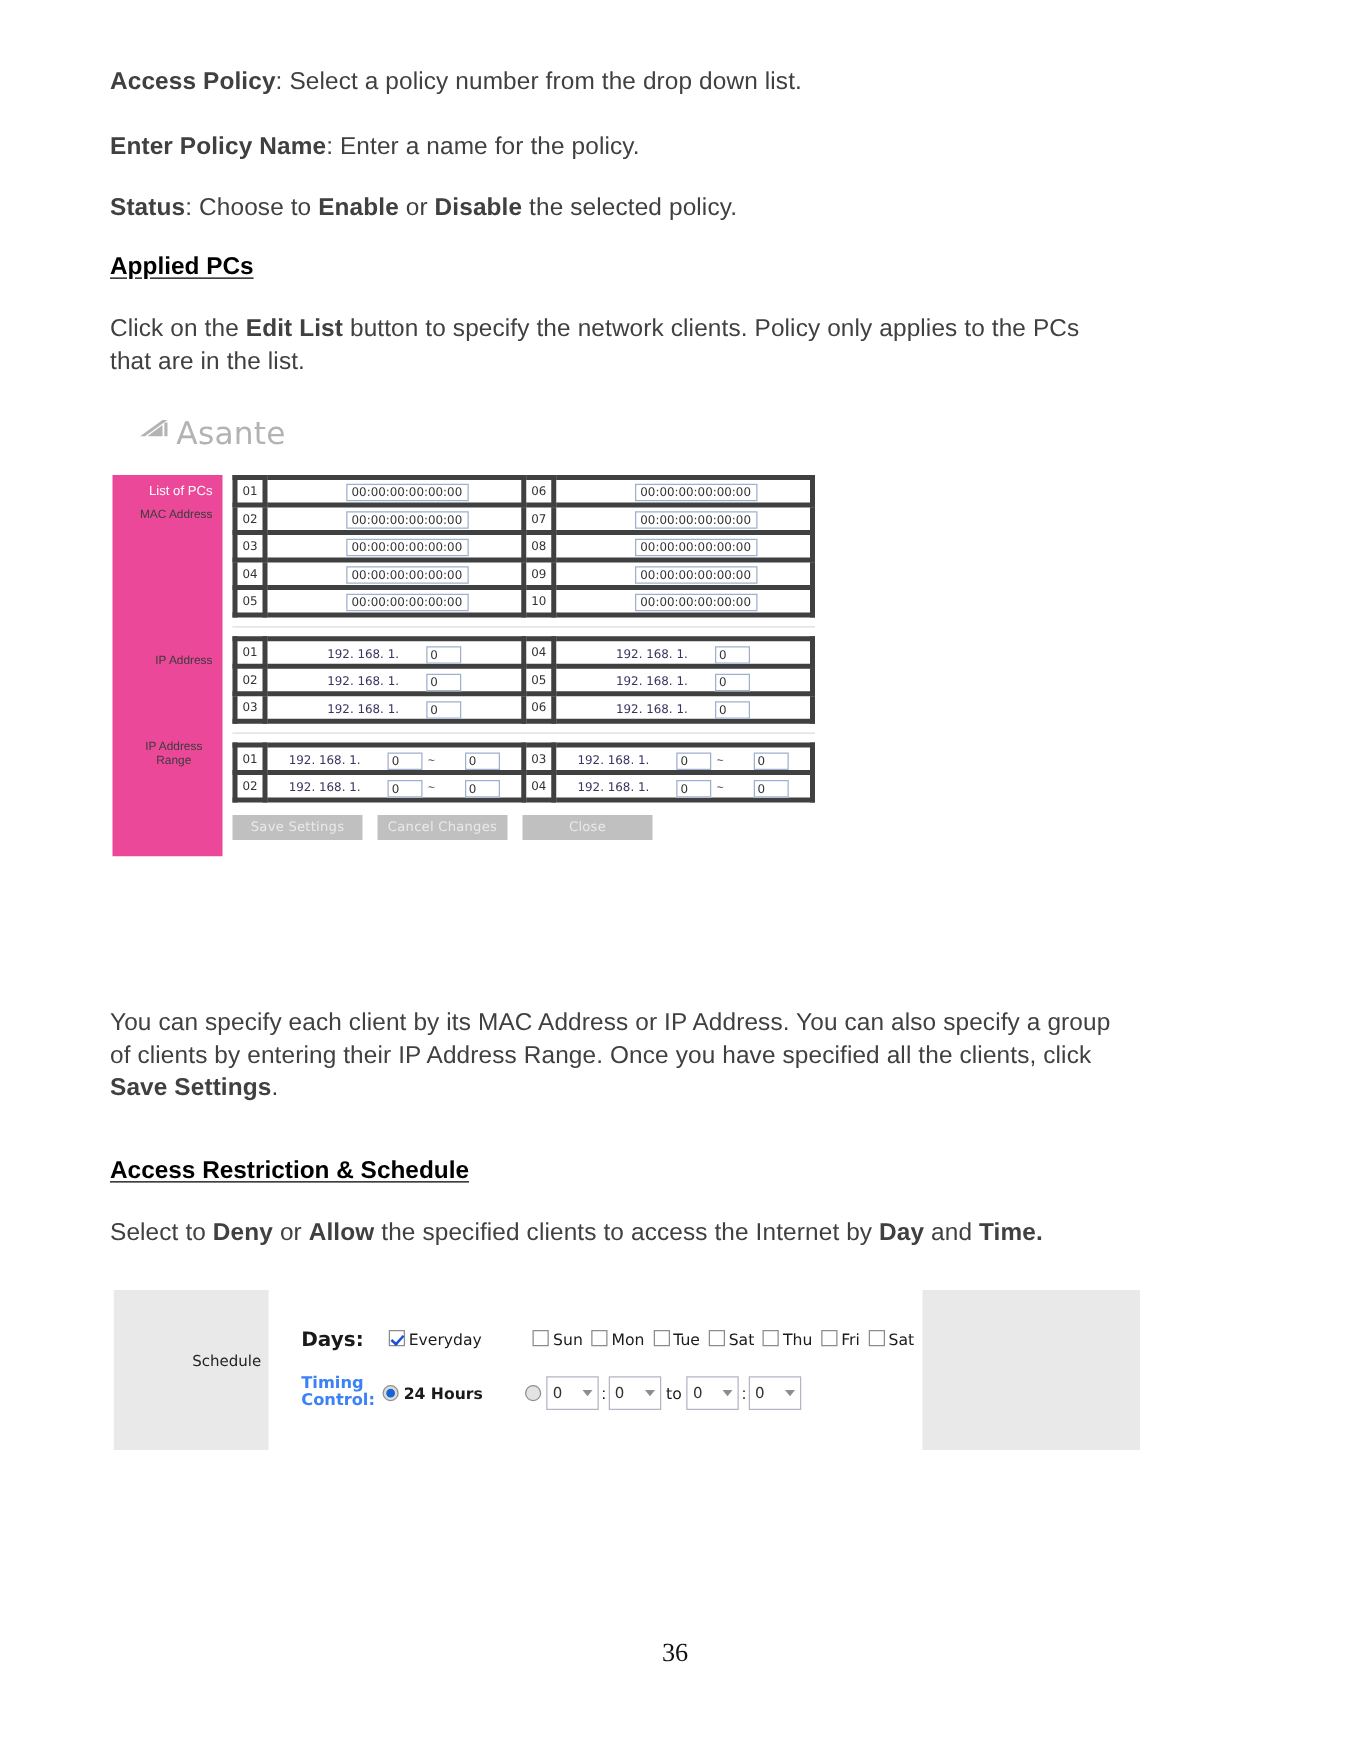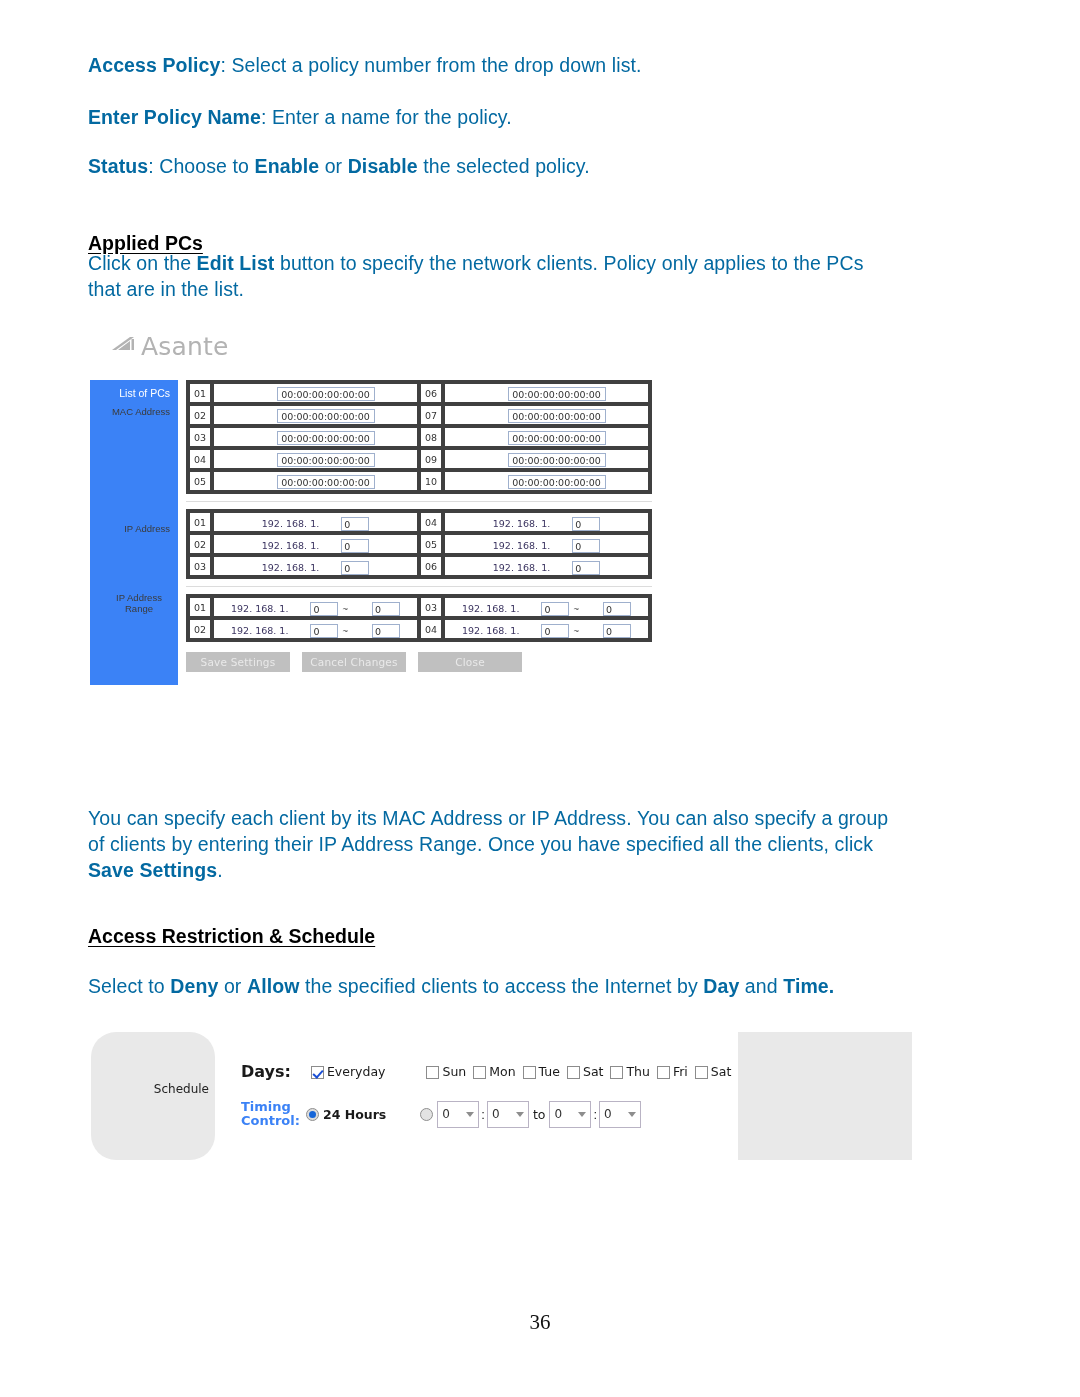--- a/index.html
+++ b/index.html
@@ -17,38 +17,38 @@
     overflow: hidden;
   }
 
   
   .doc-text {
     position: absolute;
     left: 88px;
     width: 810px;
     font-size: 19.5px;
     line-height: 26px;
-    color: #0369a1;
+    color: #404040;
     letter-spacing: 0.1px;
   }
   .doc-text b { font-weight: bold; }
 
   .para-1 { top: 52px; }
   .para-2 { top: 104px; }
   .para-3 { top: 153px; }
 
   .heading {
     position: absolute;
     left: 88px;
     font-size: 19.5px;
     font-weight: bold;
     text-decoration: underline;
     text-underline-offset: 3px;
   }
-  .heading-applied { top: 202px; margin-top: 30px; }
+  .heading-applied { top: 202px; }
   .heading-restriction { top: 925px; }
 
   .para-4 { top: 250px; }
   .para-5 { top: 805px; }
   .para-6 { top: 973px; width: 830px; }
 
   
   .shot-pcs {
     position: absolute;
     left: 90px;
@@ -72,21 +72,21 @@
     letter-spacing: 0.2px;
     font-family: "DejaVu Sans", sans-serif;
   }
 
   .pcs-sidebar {
     position: absolute;
     left: 0px;
     top: 68px;
     width: 88px;
     height: 305px;
-    background: #3b82f6;
+    background: #ec4899;
     padding-left: 35px;
   }
   .pcs-sidebar .side-title {
     position: absolute;
     top: 7px;
     right: 8px;
     font-size: 10.5px;
     color: #ffffff;
     white-space: nowrap;
   }
@@ -188,21 +188,20 @@
     width: 821px;
     height: 128px;
   }
   .sched-left {
     position: absolute;
     left: 0;
     top: 0;
     width: 124px;
     height: 128px;
     background: #e9e9e9;
-    border-radius: 25px;
   }
   .sched-left-lbl {
     position: absolute;
     right: 6px;
     top: 50px;
     font-size: 12px;
     color: #222;
     font-family: "DejaVu Sans", sans-serif;
   }
   .sched-right {
@@ -268,21 +267,21 @@
     left: 3px;
     top: 1px;
     width: 4px;
     height: 8px;
     border: solid #1a4fd6;
     border-width: 0 2px 2px 0;
     transform: rotate(42deg);
   }
   .cb-item {
     display: inline-flex;
-    align-items: flex-end;
+    align-items: flex-start;
     margin-right: 7px;
     font-size: 12.5px;
     color: #1a1a1a;
     font-family: "DejaVu Sans", sans-serif;
   }
   .days-gap { width: 34px; display: inline-block; }
 
   .radio {
     width: 13px;
     height: 13px;

